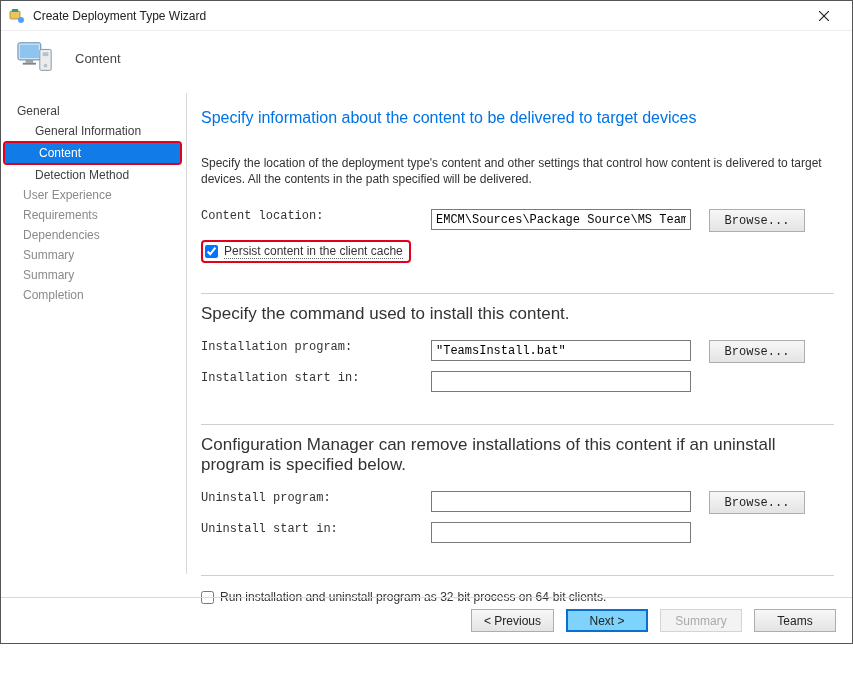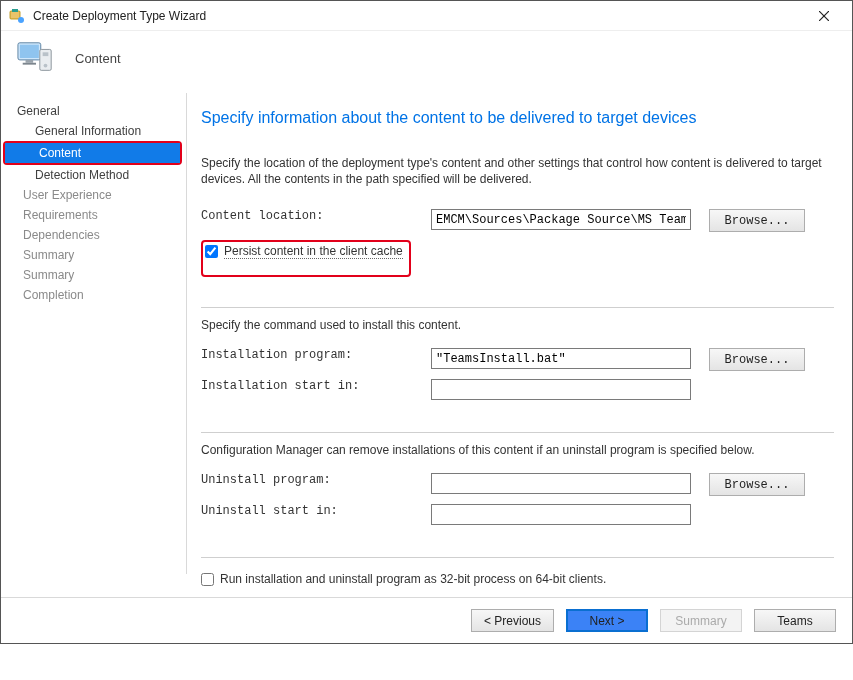--- a/index.html
+++ b/index.html
@@ -147,49 +147,49 @@
     align-items: center;
     gap: 6px;
     margin-bottom: 6px;
   }
   .checkbox-highlight {
     display: inline-flex;
     align-items: center;
     gap: 6px;
     border: 2px solid #e2001a;
     border-radius: 4px;
-    padding: 2px 6px 16px 2px;
+    padding: 2px 6px 2px 2px;
   }
   input[type=checkbox] {
     width: 13px; height: 13px;
     margin:0;
   }
   .hr {
     border: none;
     border-top: 1px solid #cfcfcf;
     margin: 24px 0 10px 0;
   }
   .section-text {
-    font-size: 12px; color: #333;
+    font-size: 17px; color: #333;
     margin-bottom: 16px;
   }
   .footer {
     height: 46px;
     border-top: 1px solid #d9d9d9;
     display: flex;
     justify-content: flex-end;
     align-items: center;
     gap: 12px;
     padding: 0 16px;
     margin-top: 23px;
   }
   .footer .btn { min-width: 82px; }
   .footer .btn.primary {
     border: 2px solid #0a6fd1;
-    background: #3b82f6;
+    background: #7dd3fc;
   }
 </style>
 </head>
 <body>
 
 <div class="window">
 
   <div class="titlebar">
     <span class="title-icon">
       <svg viewBox="0 0 16 16" width="16" height="16">

